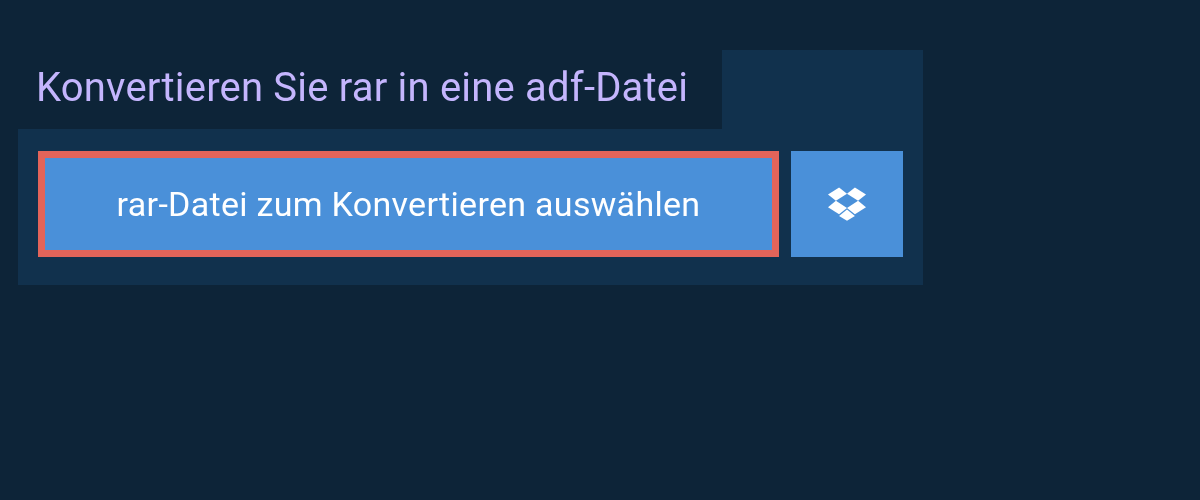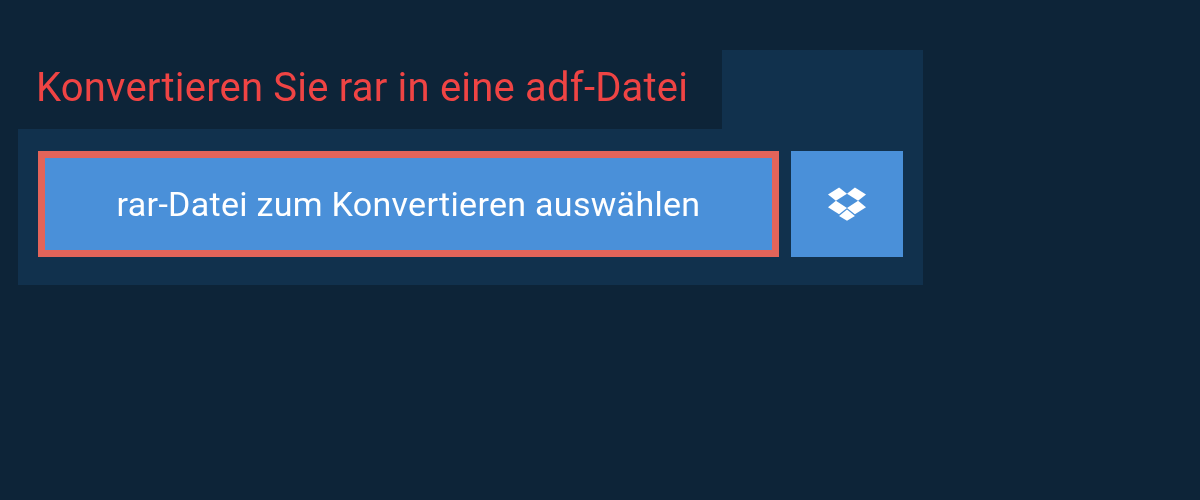--- a/index.html
+++ b/index.html
@@ -18,21 +18,21 @@
       background: #11314d;
       margin: 50px 0 0 18px;
       width: 905px;
     }
     .heading-wrap {
       display: inline-block;
       background: #0d2438;
       padding: 14px 34px 18px 18px;
     }
     .heading {
-      color: #ef4444;
+      color: #c4b5fd;
       font-size: 40px;
       font-weight: 400;
       letter-spacing: 0.2px;
     }
     .button-row {
       display: flex;
       padding: 22px 20px 28px 20px;
       gap: 12px;
     }
     .select-button {

